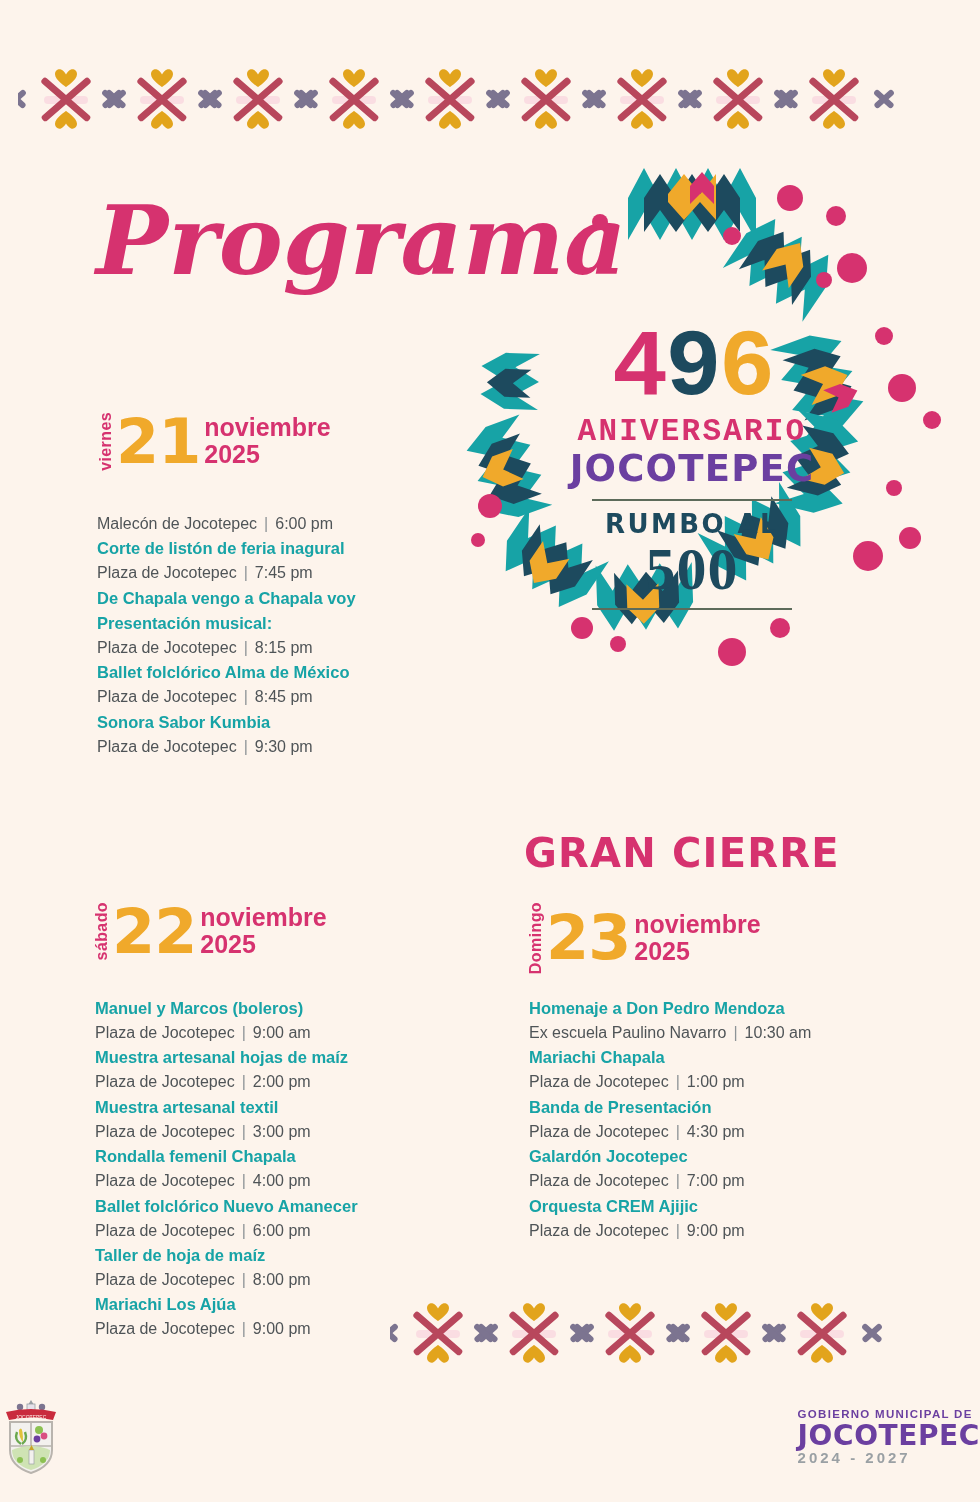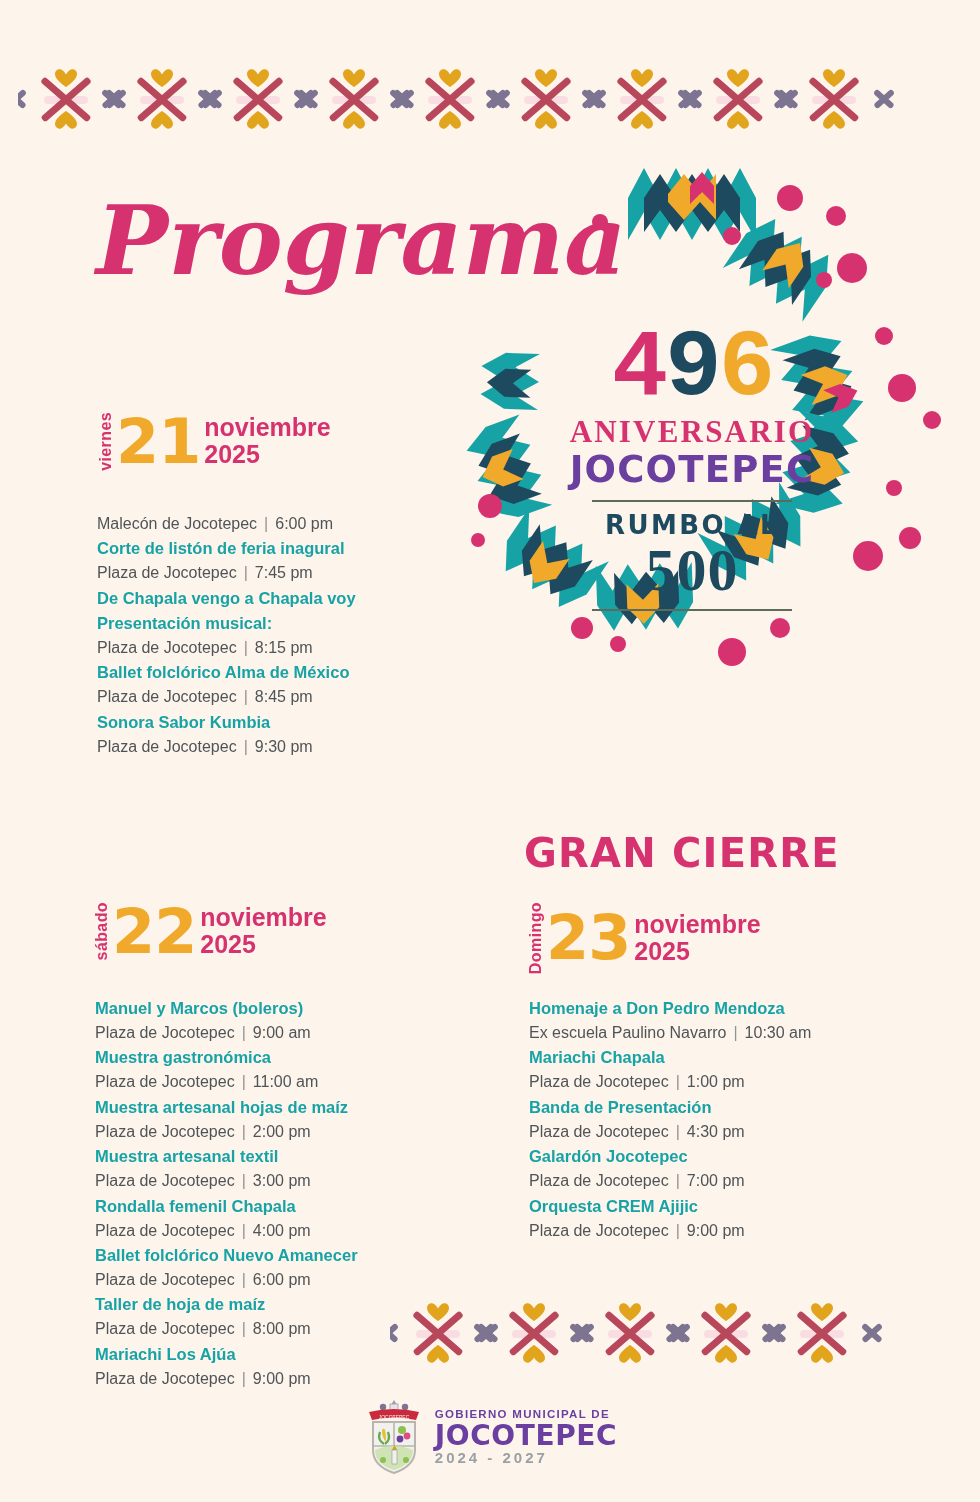--- a/index.html
+++ b/index.html
@@ -111,21 +111,21 @@
     font-weight: bold;
     font-size: 94px;
     line-height: 0.92;
     letter-spacing: -3px;
   }
   .num496 .d4 { color: #d6326f; }
   .num496 .d9 { color: #1d4a5e; }
   .num496 .d6 { color: #f0a92b; }
 
   .aniversario {
-    font-family: Liberation Serif, serif;
+    font-family: Liberation Mono, monospace;
     font-weight: bold;
     font-size: 31px;
     letter-spacing: 2.2px;
     color: #d6326f;
     margin-top: 2px;
   }
   .jocotepec-word {
     font-family: "DejaVu Sans", sans-serif;
     font-weight: bold;
     font-size: 37px;
@@ -223,21 +223,21 @@
     white-space: nowrap;
   }
   .event-meta .sep { color: #8d9396; padding: 0 7px; }
 
   
   #footer {
     position: absolute;
     left: 0; top: 1398px;
     width: 980px;
     display: flex;
-    justify-content: center;
+    justify-content: space-between;
     align-items: center;
   }
   #crest { width: 62px; height: 78px; margin-right: 10px; }
   #crest svg { width: 100%; height: 100%; }
   .gov-text { line-height: 1.0; }
   .gov-line1 {
     font-size: 11.5px;
     font-weight: bold;
     letter-spacing: 1.3px;
     color: #6b3fa0;
@@ -491,24 +491,20 @@
       </div>
       <div class="event">
         <div class="event-title">Sonora Sabor Kumbia</div>
         <div class="event-meta"><span>Plaza de Jocotepec</span><span class="sep">|</span><span>9:30 pm</span></div>
       </div>
     </div>
   <div class="events" id="events-22">
       <div class="event">
         <div class="event-title">Manuel y Marcos (boleros)</div>
         <div class="event-meta"><span>Plaza de Jocotepec</span><span class="sep">|</span><span>9:00 am</span></div>
-      </div>
-      <div class="event">
-        <div class="event-title">Muestra gastronómica</div>
-        <div class="event-meta"><span>Plaza de Jocotepec</span><span class="sep">|</span><span>11:00 am</span></div>
       </div>
       <div class="event">
         <div class="event-title">Muestra artesanal hojas de maíz</div>
         <div class="event-meta"><span>Plaza de Jocotepec</span><span class="sep">|</span><span>2:00 pm</span></div>
       </div>
       <div class="event">
         <div class="event-title">Muestra artesanal textil</div>
         <div class="event-meta"><span>Plaza de Jocotepec</span><span class="sep">|</span><span>3:00 pm</span></div>
       </div>
       <div class="event">

